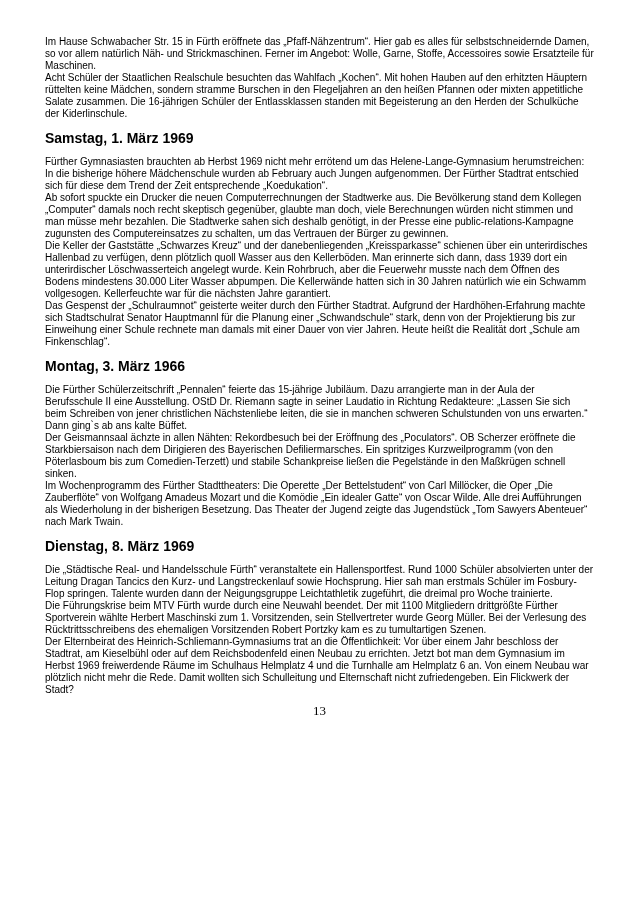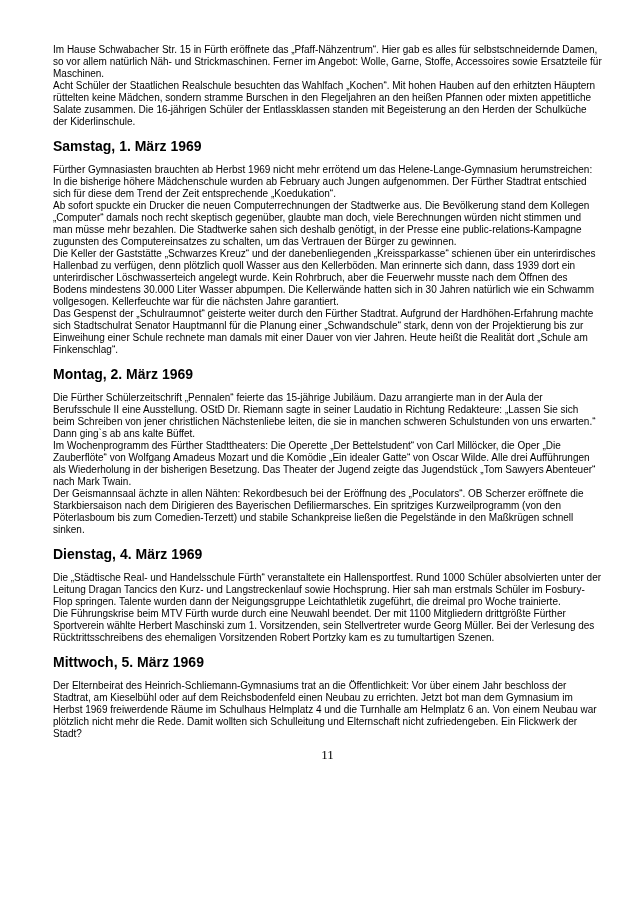--- a/index.html
+++ b/index.html
@@ -10,28 +10,27 @@
   .page {
     position: relative;
     width: 636px;
     height: 900px;
     background: #ffffff;
     overflow: hidden;
   }
   .content {
     position: absolute;
     left: 45px;
-    top: 44px;
+    top: 36px;
     width: 549px;
     font-family: "Liberation Sans", sans-serif;
     font-size: 10px;
     line-height: 12px;
     color: #000000;
     text-align: left;
-    margin-left: 8px;
   }
   .content p {
     margin: 0;
     padding: 0;
   }
   .content h2 {
     margin: 12px 0;
     padding: 0;
     font-size: 14px;
     line-height: 12px;
@@ -60,33 +59,32 @@
 
     <section>
       <h2>Samstag, 1. März 1969</h2>
       <p>Fürther Gymnasiasten brauchten ab Herbst 1969 nicht mehr errötend um das Helene-Lange-Gymnasium herumstreichen: In die bisherige höhere Mädchenschule wurden ab February auch Jungen aufgenommen. Der Fürther Stadtrat entschied sich für diese dem Trend der Zeit entsprechende „Koedukation“.</p>
       <p>Ab sofort spuckte ein Drucker die neuen Computerrechnungen der Stadtwerke aus. Die Bevölkerung stand dem Kollegen „Computer“ damals noch recht skeptisch gegenüber, glaubte man doch, viele Berechnungen würden nicht stimmen und man müsse mehr bezahlen. Die Stadtwerke sahen sich deshalb genötigt, in der Presse eine public-relations-Kampagne zugunsten des Computereinsatzes zu schalten, um das Vertrauen der Bürger zu gewinnen.</p>
       <p>Die Keller der Gaststätte „Schwarzes Kreuz“ und der danebenliegenden „Kreissparkasse“ schienen über ein unterirdisches Hallenbad zu verfügen, denn plötzlich quoll Wasser aus den Kellerböden. Man erinnerte sich dann, dass 1939 dort ein unterirdischer Löschwasserteich angelegt wurde. Kein Rohrbruch, aber die Feuerwehr musste nach dem Öffnen des Bodens mindestens 30.000 Liter Wasser abpumpen. Die Kellerwände hatten sich in 30 Jahren natürlich wie ein Schwamm vollgesogen. Kellerfeuchte war für die nächsten Jahre garantiert.</p>
       <p>Das Gespenst der „Schulraumnot“ geisterte weiter durch den Fürther Stadtrat. Aufgrund der Hardhöhen-Erfahrung machte sich Stadtschulrat Senator Hauptmannl für die Planung einer „Schwandschule“ stark, denn von der Projektierung bis zur Einweihung einer Schule rechnete man damals mit einer Dauer von vier Jahren. Heute heißt die Realität dort „Schule am Finkenschlag“.</p>
     </section>
 
     <section>
-      <h2>Montag, 2. März 1969</h2>
+      <h2>Montag, 3. März 1966</h2>
       <p>Die Fürther Schülerzeitschrift „Pennalen“ feierte das 15-jährige Jubiläum. Dazu arrangierte man in der Aula der Berufsschule II eine Ausstellung. OStD Dr. Riemann sagte in seiner Laudatio in Richtung Redakteure: „Lassen Sie sich beim Schreiben von jener christlichen Nächstenliebe leiten, die sie in manchen schweren Schulstunden von uns erwarten.“ Dann ging`s ab ans kalte Büffet.</p>
+      <p>Der Geismannsaal ächzte in allen Nähten: Rekordbesuch bei der Eröffnung des „Poculators“. OB Scherzer eröffnete die Starkbiersaison nach dem Dirigieren des Bayerischen Defiliermarsches. Ein spritziges Kurzweilprogramm (von den Pöterlasboum bis zum Comedien-Terzett) und stabile Schankpreise ließen die Pegelstände in den Maßkrügen schnell sinken.</p>
       <p>Im Wochenprogramm des Fürther Stadttheaters: Die Operette „Der Bettelstudent“ von Carl Millöcker, die Oper „Die Zauberflöte“ von Wolfgang Amadeus Mozart und die Komödie „Ein idealer Gatte“ von Oscar Wilde. Alle drei Aufführungen als Wiederholung in der bisherigen Besetzung. Das Theater der Jugend zeigte das Jugendstück „Tom Sawyers Abenteuer“ nach Mark Twain.</p>
-      <p>Der Geismannsaal ächzte in allen Nähten: Rekordbesuch bei der Eröffnung des „Poculators“. OB Scherzer eröffnete die Starkbiersaison nach dem Dirigieren des Bayerischen Defiliermarsches. Ein spritziges Kurzweilprogramm (von den Pöterlasboum bis zum Comedien-Terzett) und stabile Schankpreise ließen die Pegelstände in den Maßkrügen schnell sinken.</p>
     </section>
 
     <section>
-      <h2>Dienstag, 4. März 1969</h2>
+      <h2>Dienstag, 8. März 1969</h2>
       <p>Die „Städtische Real- und Handelsschule Fürth“ veranstaltete ein Hallensportfest. Rund 1000 Schüler absolvierten unter der Leitung Dragan Tancics den Kurz- und Langstreckenlauf sowie Hochsprung. Hier sah man erstmals Schüler im Fosbury-Flop springen. Talente wurden dann der Neigungsgruppe Leichtathletik zugeführt, die dreimal pro Woche trainierte.</p>
       <p>Die Führungskrise beim MTV Fürth wurde durch eine Neuwahl beendet. Der mit 1100 Mitgliedern drittgrößte Fürther Sportverein wählte Herbert Maschinski zum 1. Vorsitzenden, sein Stellvertreter wurde Georg Müller. Bei der Verlesung des Rücktrittsschreibens des ehemaligen Vorsitzenden Robert Portzky kam es zu tumultartigen Szenen.</p>
     </section>
 
     <section>
-      <h2>Mittwoch, 5. März 1969</h2>
       <p>Der Elternbeirat des Heinrich-Schliemann-Gymnasiums trat an die Öffentlichkeit: Vor über einem Jahr beschloss der Stadtrat, am Kieselbühl oder auf dem Reichsbodenfeld einen Neubau zu errichten. Jetzt bot man dem Gymnasium im Herbst 1969 freiwerdende Räume im Schulhaus Helmplatz 4 und die Turnhalle am Helmplatz 6 an. Von einem Neubau war plötzlich nicht mehr die Rede. Damit wollten sich Schulleitung und Elternschaft nicht zufriedengeben. Ein Flickwerk der Stadt?</p>
     </section>
 
-    <div class="page-number">11</div>
+    <div class="page-number">13</div>
 
   </div>
 </div>
 
 </body></html>

